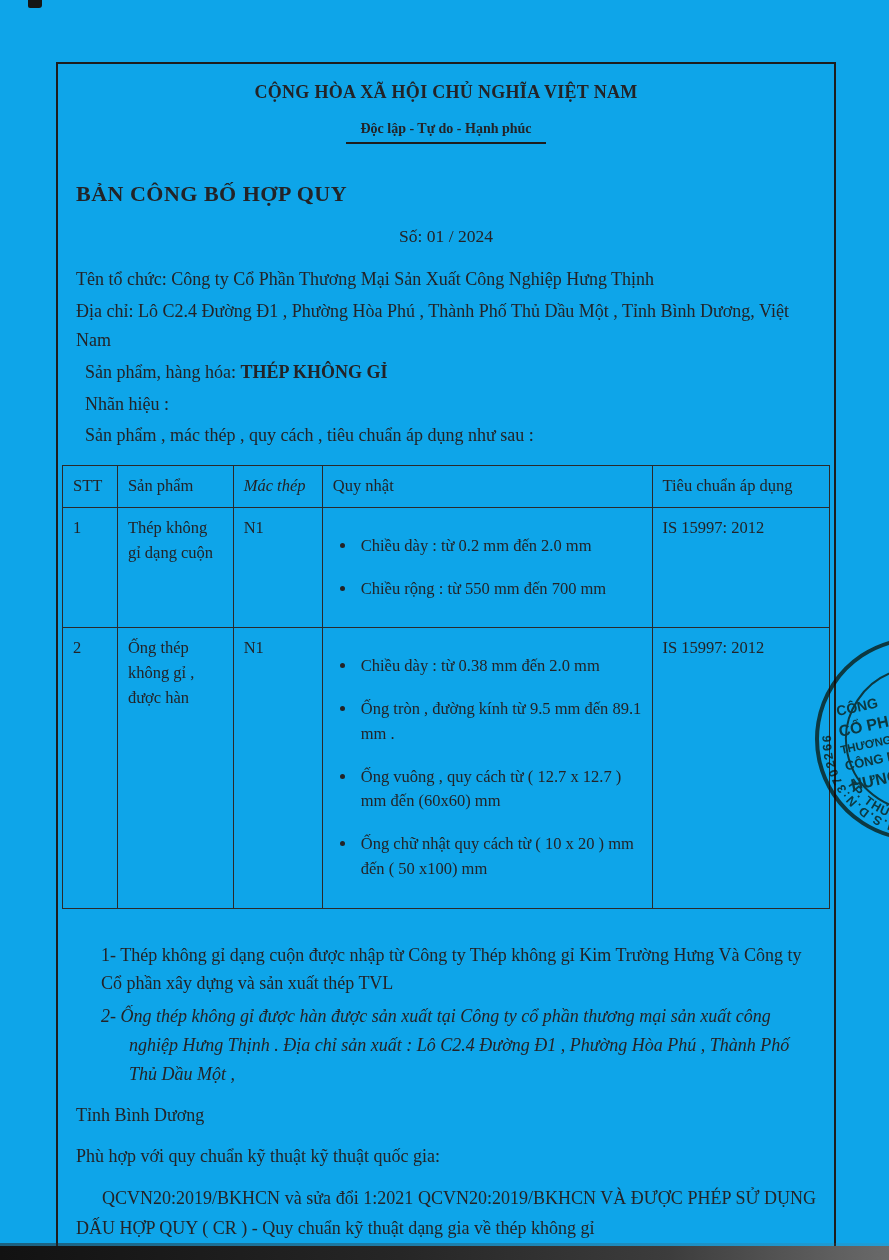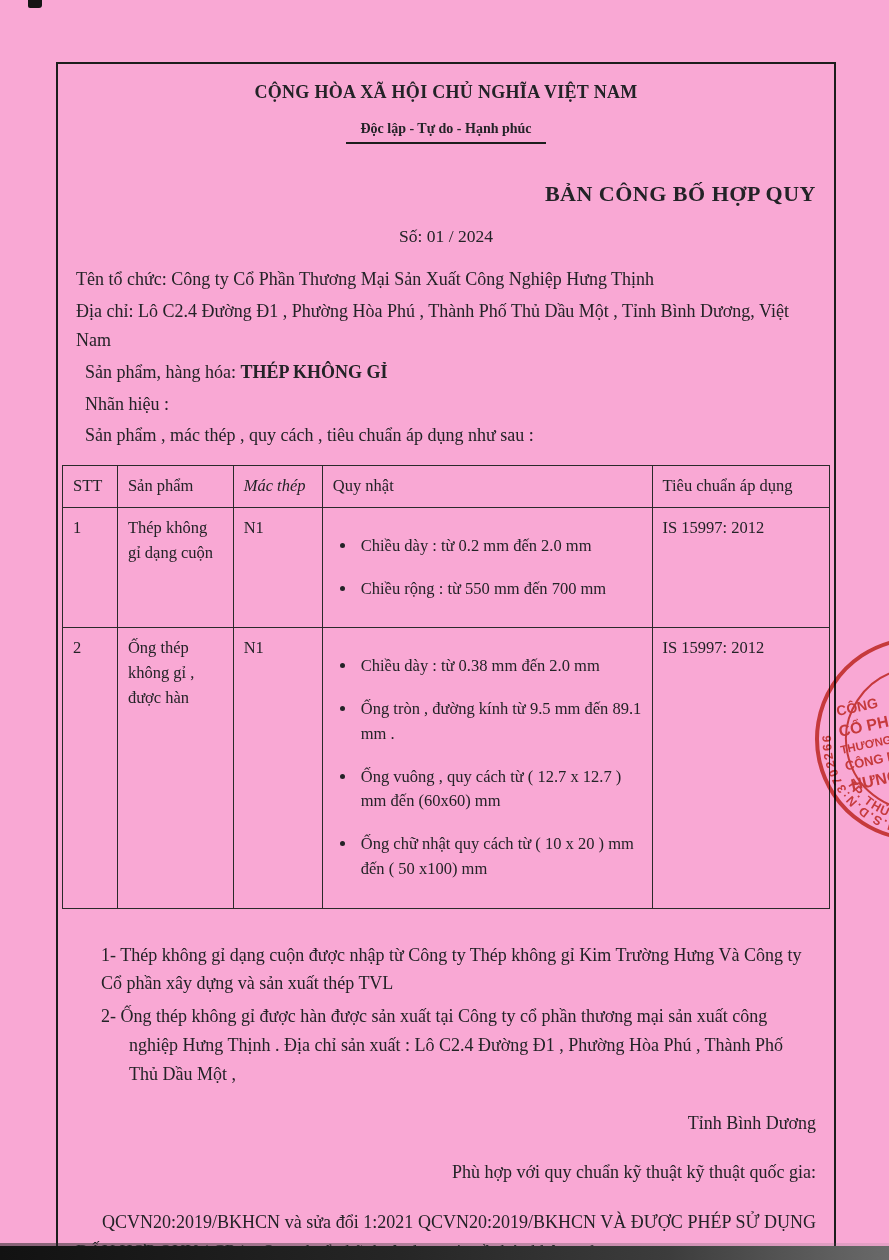--- a/index.html
+++ b/index.html
@@ -1,37 +1,37 @@
 <!DOCTYPE html>
 <html><head>
 <meta charset="utf-8">
 <style>
   * { margin:0; padding:0; box-sizing:border-box; }
   body { background:#e8e8e8; font-family:"Liberation Serif","DejaVu Serif",serif; }
   .page {
     position:relative; width:889px; height:1260px; margin:0 auto;
-    background:#f9a8d4; overflow:hidden; color:#232327;
+    background:#0ea5e9; overflow:hidden; color:#232327;
   }
   .corner-mark {
     position:absolute; left:28px; top:0; width:14px; height:8px;
     background:#151515; border-radius:0 0 3px 2px;
   }
   .frame {
     position:absolute; left:56px; top:62px; width:780px; height:1186px;
     border:2px solid #1d1d1d;
   }
   .content { padding:10px 18px 0 18px; font-size:18px; line-height:1.65; }
 
   .nat-title { text-align:center; font-weight:bold; font-size:18px; letter-spacing:0.3px; margin-top:4px; }
   .motto-wrap { text-align:center; margin-top:5px; }
   .motto {
     display:inline-block; font-weight:bold; font-size:14px;
     padding:0 14px 2px 14px; border-bottom:2px solid #1d1d1d;
   }
-  .doc-title { text-align:right; font-weight:bold; font-size:22px; letter-spacing:0.5px; margin-top:32px; }
+  .doc-title { text-align:left; font-weight:bold; font-size:22px; letter-spacing:0.5px; margin-top:32px; }
   .doc-number { text-align:center; font-size:17.5px; margin-top:10px; }
 
   .info { margin-top:14px; }
   .info p { margin:2px 0; }
   .indent { margin-left:9px !important; }
   .product-value { font-weight:bold; }
 
   table.products {
     border-collapse:collapse; margin-top:14px; margin-left:-14px;
     width:calc(100% + 28px); font-size:16.5px; line-height:1.5;
@@ -45,22 +45,22 @@
   th.c-sp,  td.c-sp  { width:117px; }
   th.c-mt,  td.c-mt  { width:90px; text-align:center; }
   th.c-mt { text-align:left;font-style:italic; }
   th.c-qc,  td.c-qc  { width:335px; }
   th.c-tc,  td.c-tc  { width:180px; }
   td.c-qc ul { list-style:disc; margin-left:24px; }
   td.c-qc li { margin:18px 0; padding-left:4px; }
 
   .notes { margin-top:32px; }
   .note { margin:4px 0 4px 25px; line-height:1.6; }
-  .note.hanging { padding-left:28px; text-indent:-28px; }
-  .province, .conf-intro { margin:20px 0;text-align:right; }
+  .note.hanging { padding-left:28px; text-indent:-28px;font-style:italic; }
+  .province, .conf-intro { margin:12px 0; }
   .conformity { margin-top:4px; text-indent:26px; text-align:justify; line-height:1.65; }
 
   .stamp {
     position:absolute; left:812px; top:634px; width:210px; height:210px;
     transform:rotate(-12deg); mix-blend-mode:multiply; opacity:0.85;
   }
   .stamp circle { fill:none; stroke:#c23a28; }
   .stamp text { font-family:"Liberation Sans","DejaVu Sans",sans-serif; font-weight:bold; fill:#c23a28; }
 
   .scan-bottom {

